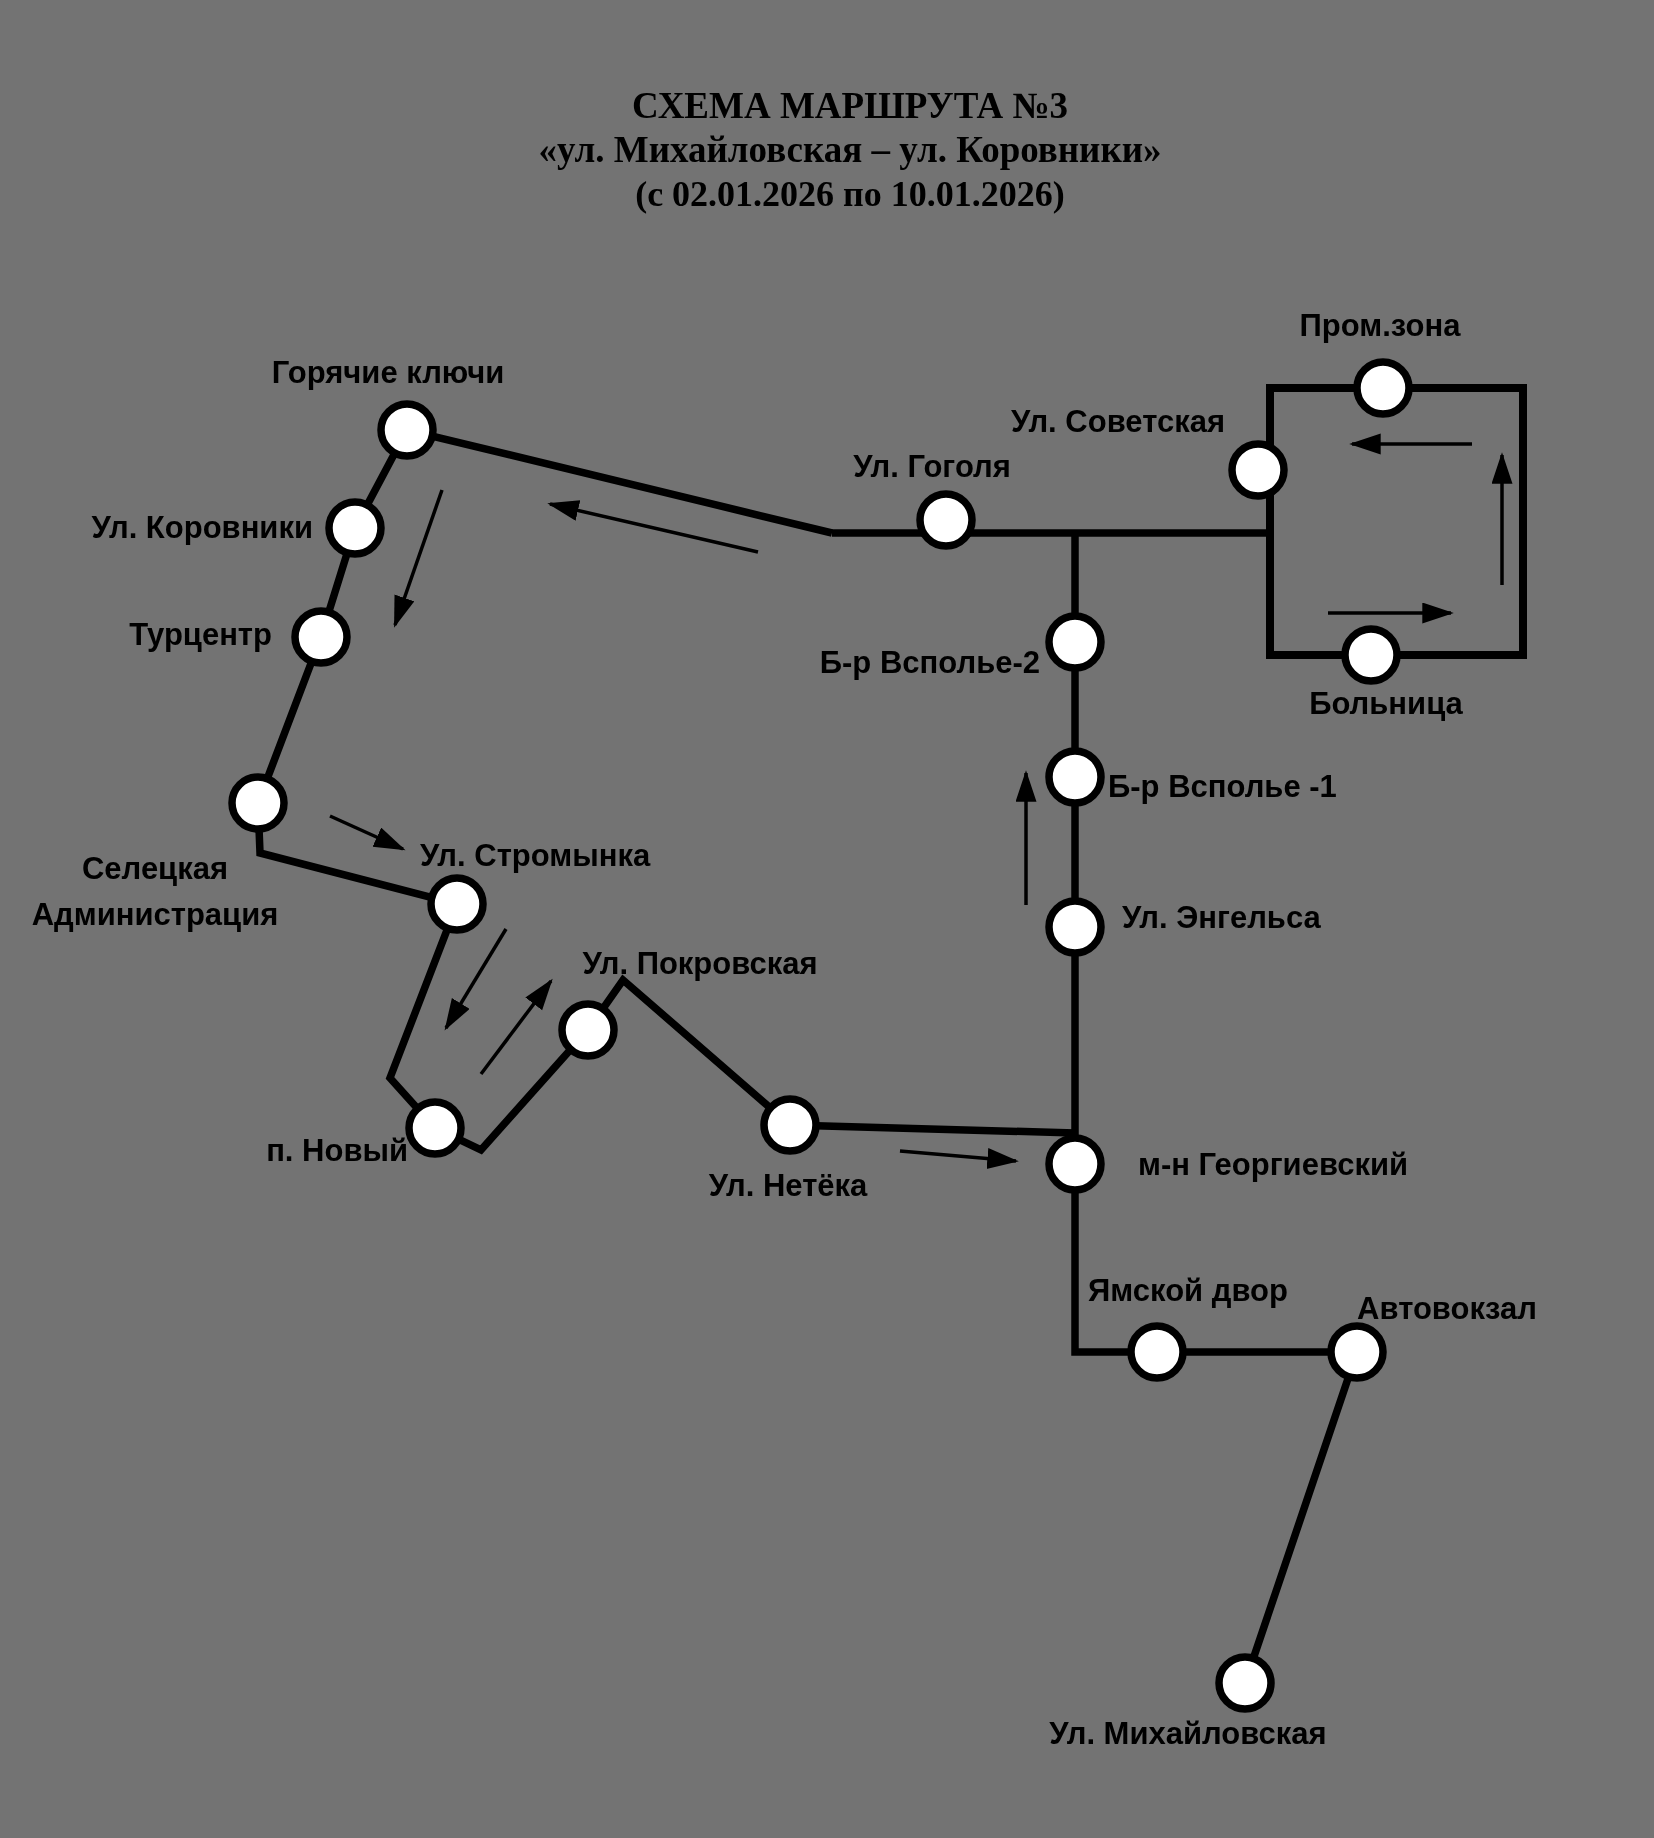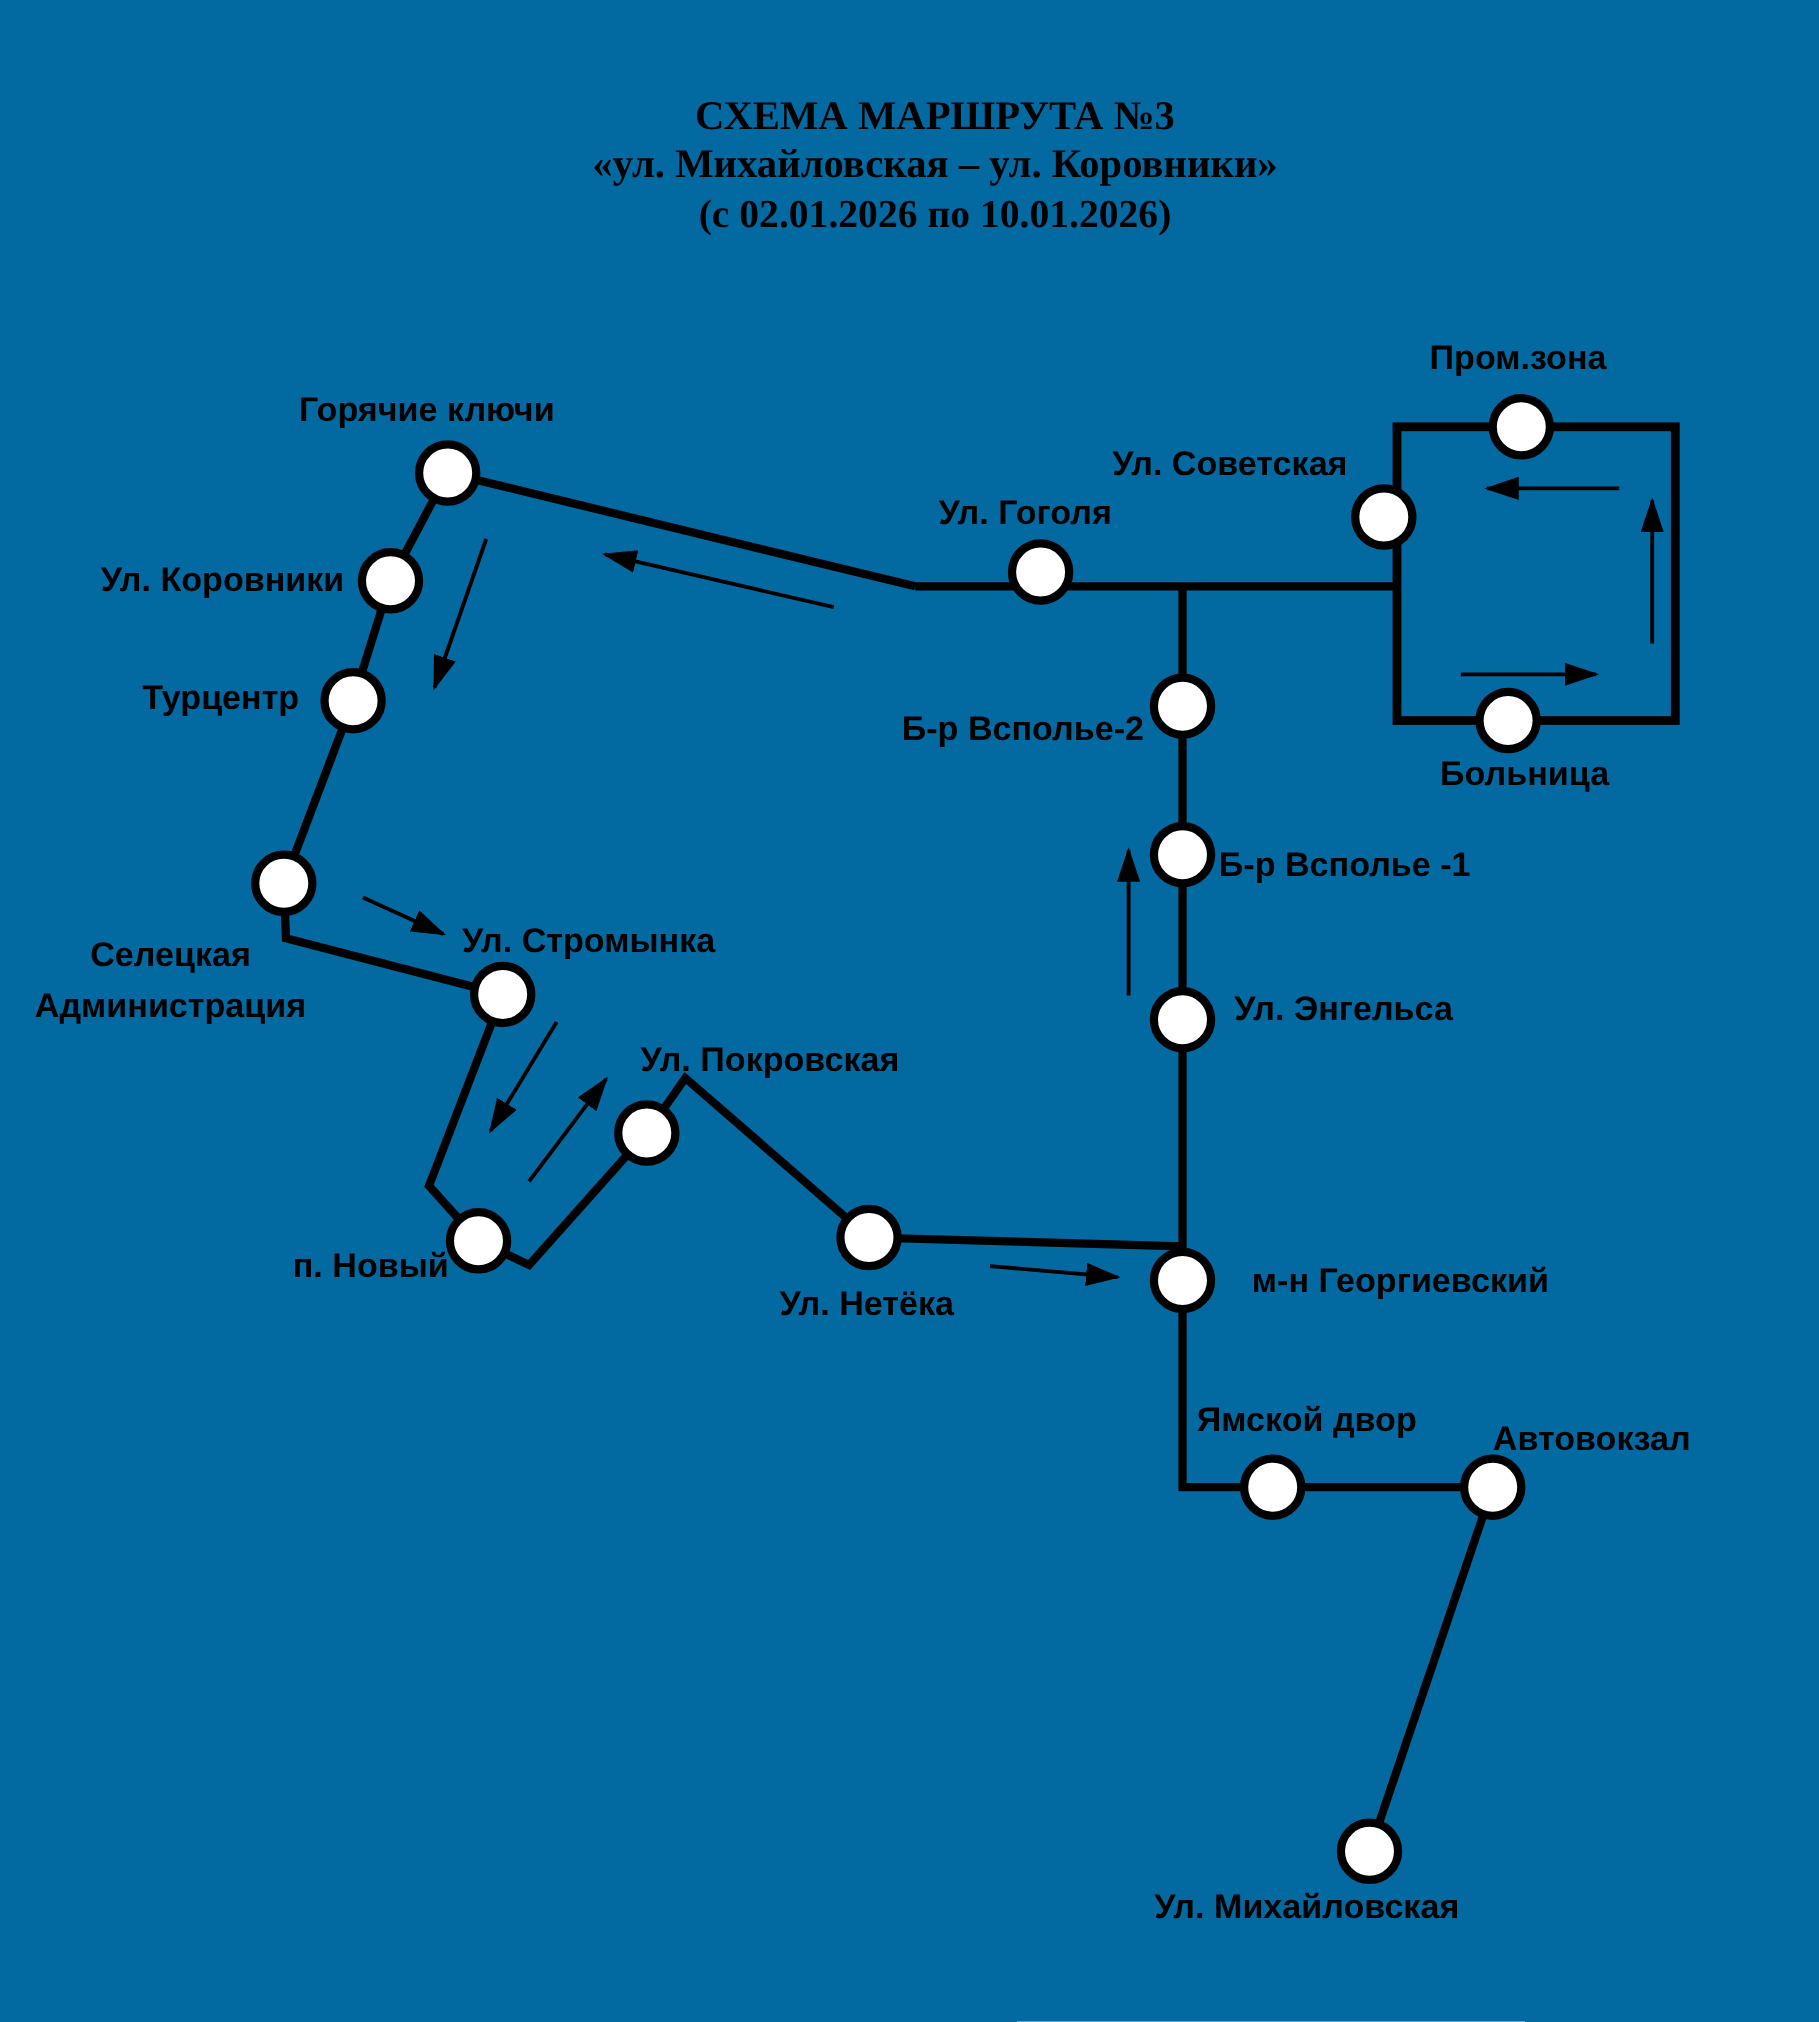--- a/index.html
+++ b/index.html
@@ -1,19 +1,19 @@
 <!DOCTYPE html>
 <html><head>
 <meta charset="utf-8">
 <style>
   html,body{margin:0;padding:0;background:#ffffff;}
   .canvas{
     position:relative;
     width:1654px;height:1838px;
-    background:#0369a1;
+    background:#737373;
     overflow:hidden;
     font-family:"Liberation Sans",sans-serif;
   }
   .title-block{
     position:absolute;top:84px;left:0;right:0;
     text-align:center;
     transform:translateX(23px);
     font-family:"Liberation Serif",serif;
     font-weight:bold;color:#000;
     line-height:44px;

